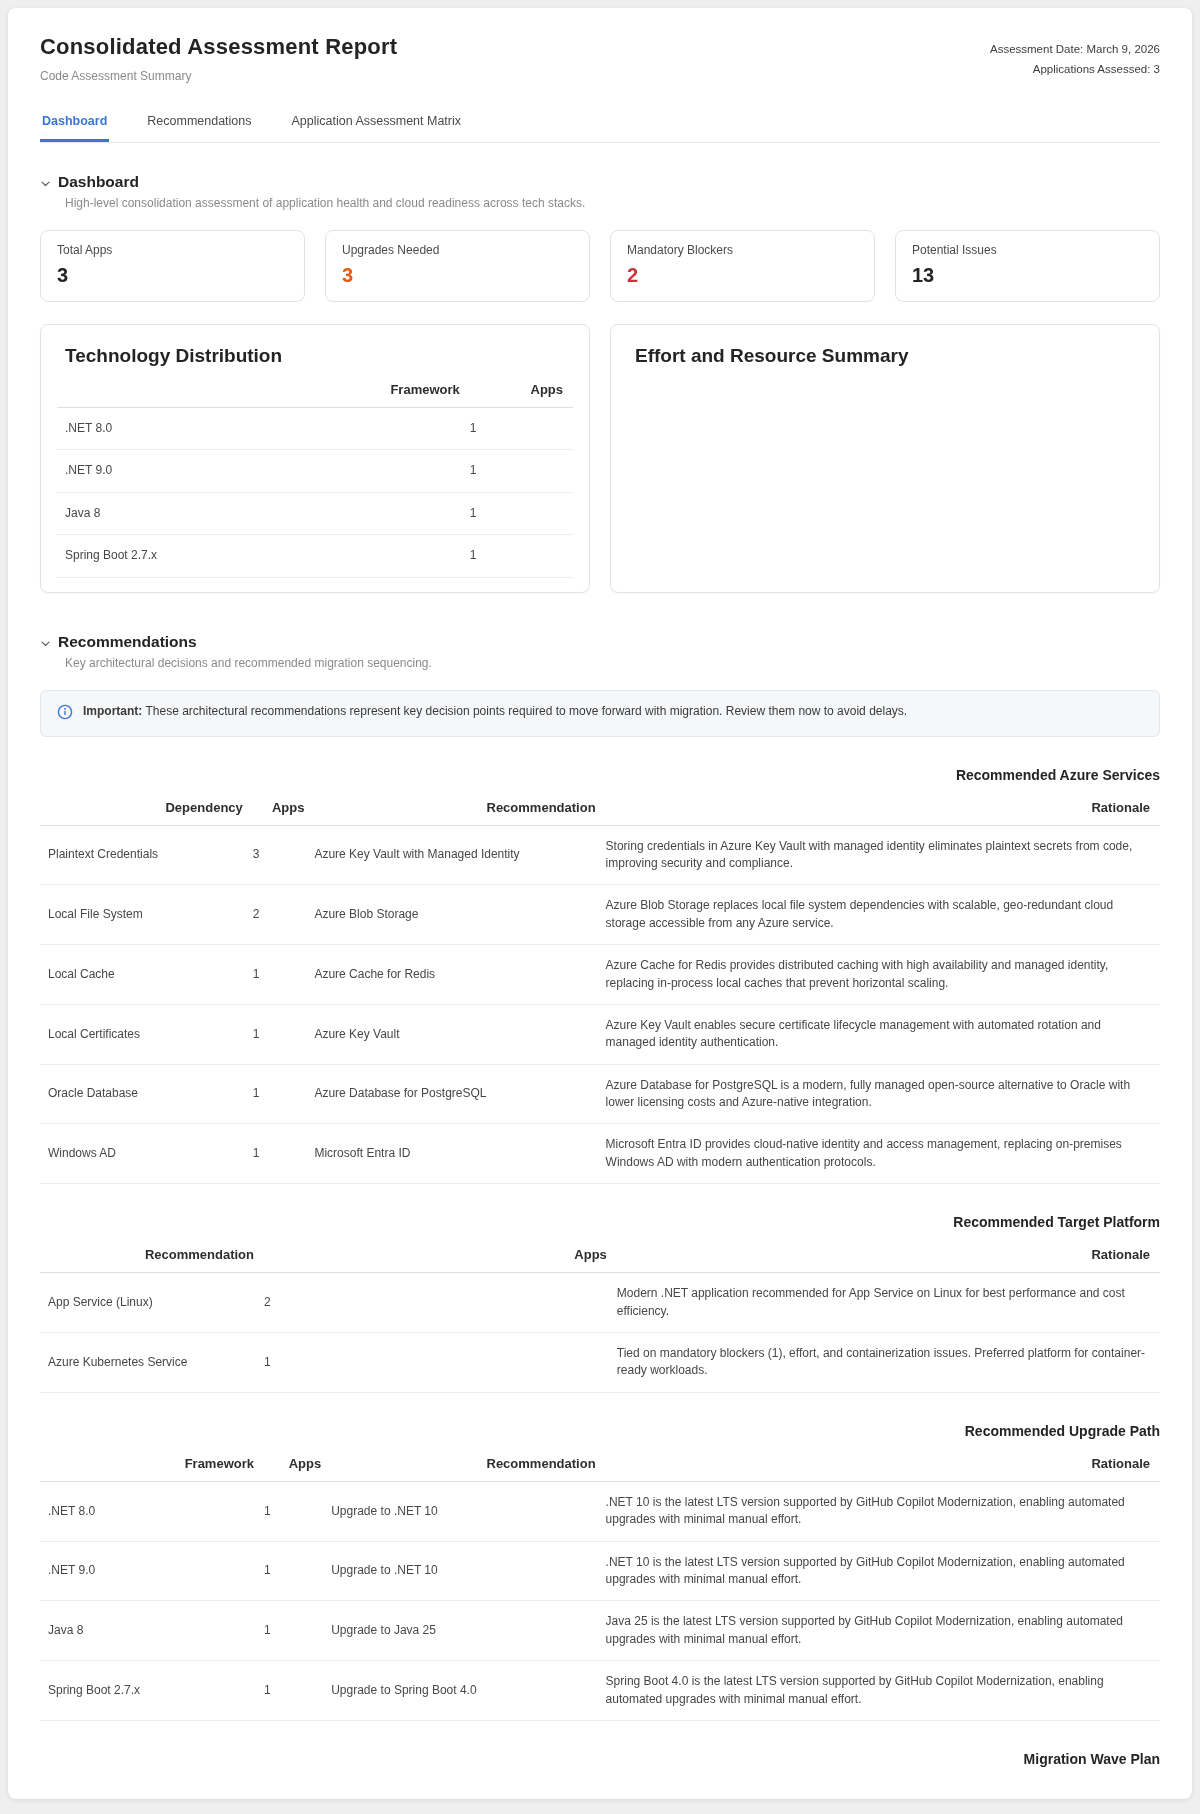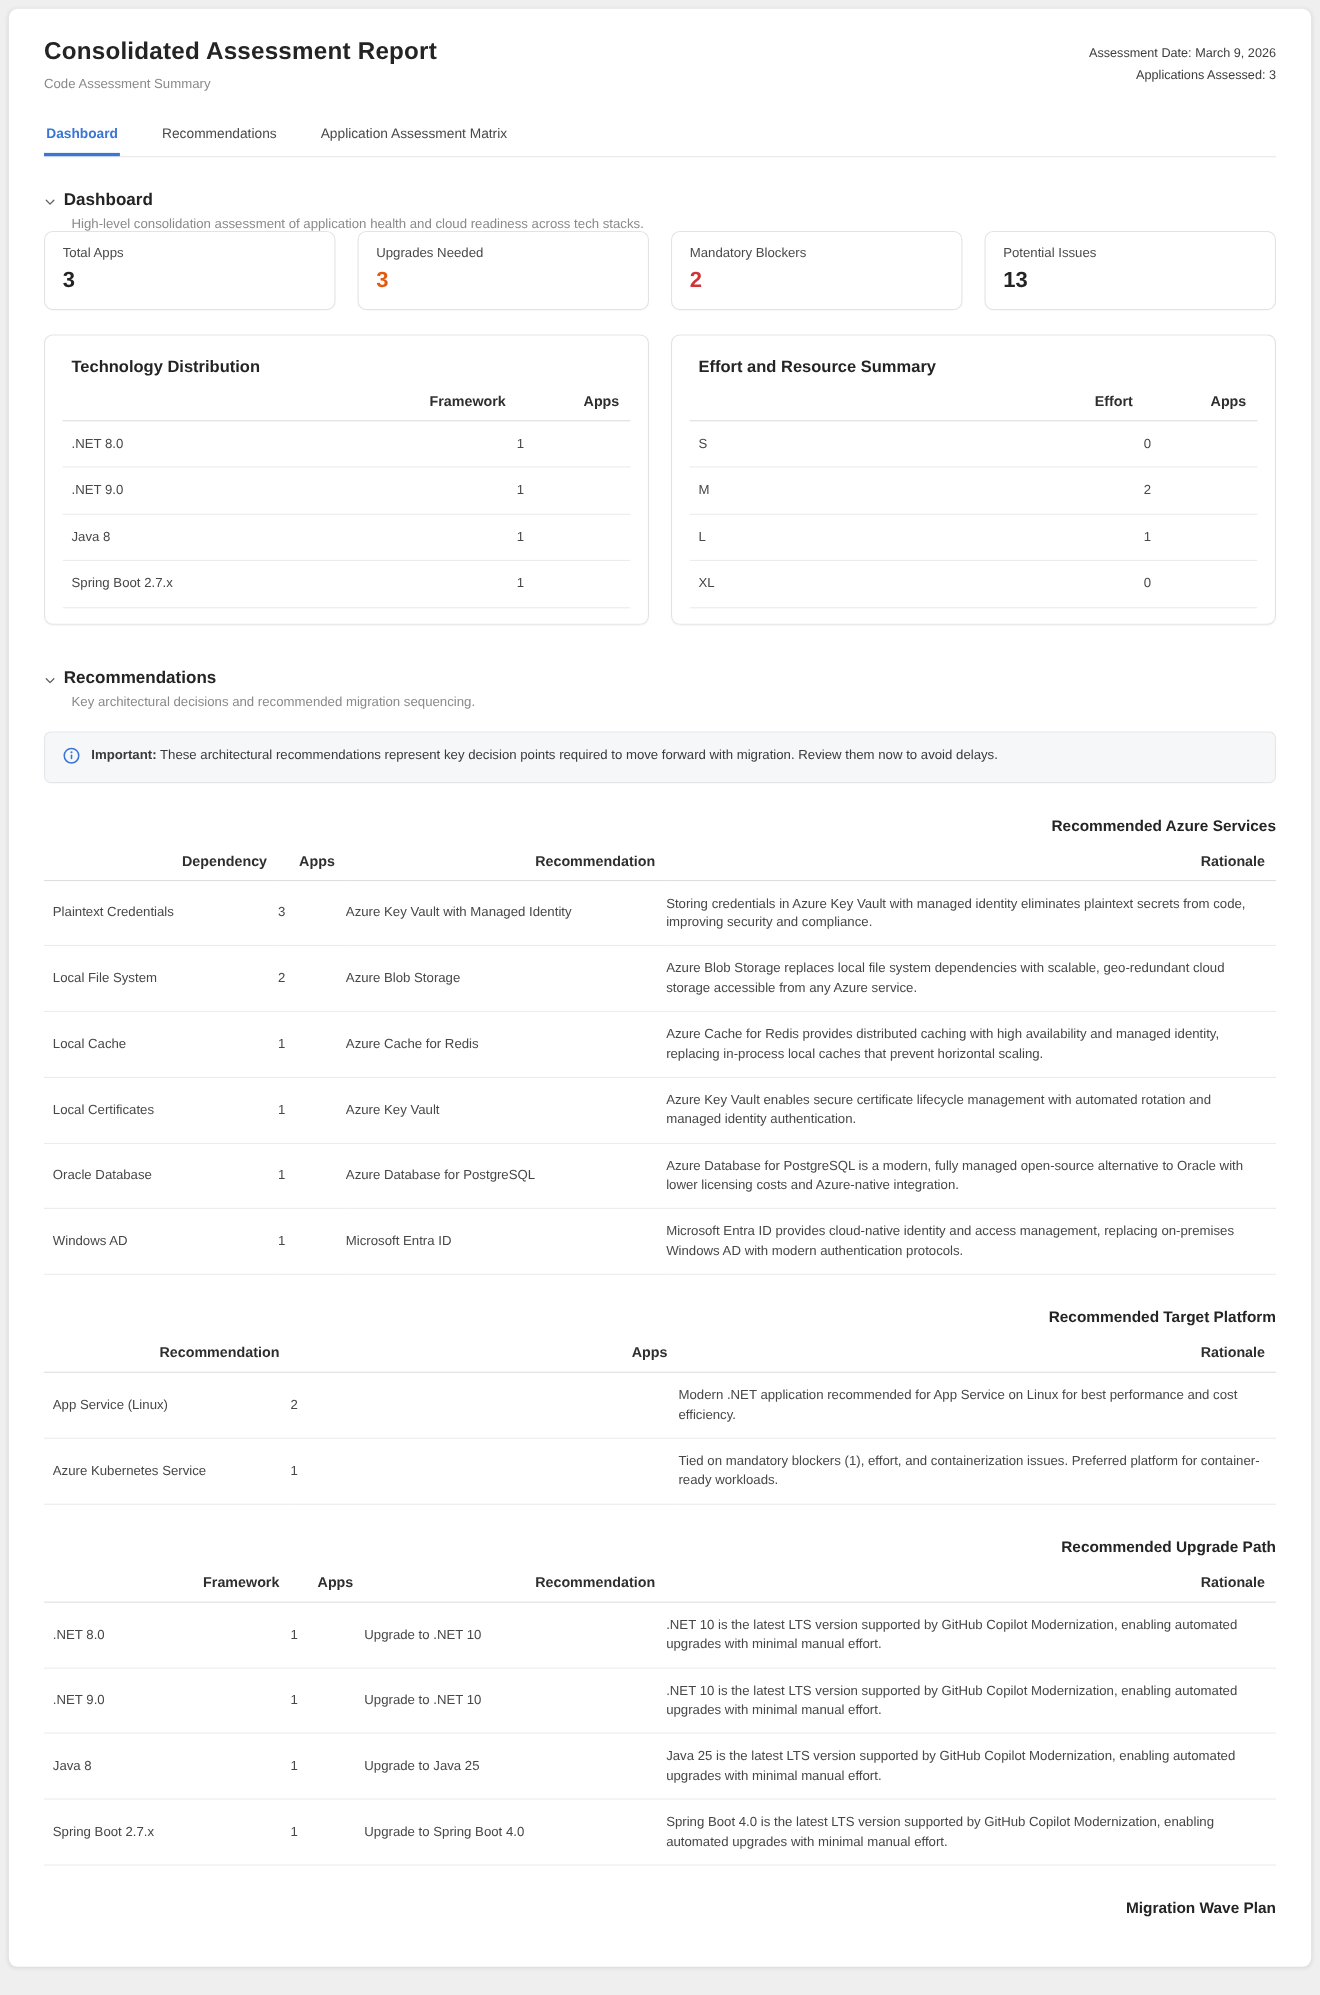--- a/index.html
+++ b/index.html
@@ -21,30 +21,30 @@
   .tab.active { color: #3b76d6; font-weight: 700; border-bottom-color: #3b76d6; }
 
   
   .section { margin-top: 30px; }
   .section-head { display: flex; align-items: center; gap: 7px; }
   .chev { display: inline-flex; margin-top: 3px; }
   .section-title { font-size: 15.5px; font-weight: 700; }
   .section-desc { font-size: 12px; color: #8a8a8a; margin: 5px 0 0 25px; }
 
   
-  .stats { display: grid; grid-template-columns: repeat(4, 1fr); gap: 20px; }
+  .stats { display: grid; grid-template-columns: repeat(4, 1fr); gap: 20px; margin-top: 20px; }
   .stat-card { border: 1px solid #e3e3e3; border-radius: 8px; padding: 12px 16px 14px; background: #fff; }
   .stat-label { font-size: 12px; color: #4a4a4a; }
   .stat-value { font-size: 20px; font-weight: 700; margin-top: 7px; }
   .c-dark { color: #242424; } .c-orange { color: #e2590f; } .c-red { color: #d13438; }
 
   
   .panels { display: grid; grid-template-columns: 1fr 1fr; gap: 20px; margin-top: 22px; }
   .panel { border: 1px solid #e3e3e3; border-radius: 8px; padding: 20px 16px 14px; box-shadow: 0 1px 2px rgba(0,0,0,.04); }
-  .panel-title { font-size: 15px; font-weight: 700; margin: 0 0 4px 8px; }
+  .panel-title { font-size: 19px; font-weight: 700; margin: 0 0 4px 8px; }
 
   
   table.tbl { width: 100%; border-collapse: collapse; }
   .tbl th { text-align: right; font-size: 13px; font-weight: 700; color: #2e2e2e; padding: 11px 10px 10px 0; border-bottom: 1px solid #dedede; }
   .tbl td { font-size: 12px; color: #474747; padding: 12px 10px 12px 0; border-bottom: 1px solid #ececec; line-height: 1.45; vertical-align: middle; }
   .tbl th:first-child, .tbl td:first-child { padding-left: 8px; }
   .tbl-title { font-size: 14px; font-weight: 700; margin: 30px 0 6px 0; text-align: right; }
 
   
   .banner { display: flex; align-items: flex-start; gap: 10px; background: #f6f7f9; border: 1px solid #e4e7ea;
@@ -132,50 +132,20 @@
               </tr>
             <tr>
                 <td>Spring Boot 2.7.x</td>
                 <td>1</td>
               </tr>
           </tbody>
         </table>
       </div>
       <div class="panel">
         <div class="panel-title">Effort and Resource Summary</div>
-        <table class="tbl">
-          <colgroup>
-              <col style="width:80%">
-              <col style="width:20%">
-            </colgroup>
-          <thead>
-              <tr>
-            <th>Effort</th>
-            <th>Apps</th>
-          </tr>
-            </thead>
-          <tbody>
-            <tr>
-                <td>S</td>
-                <td>0</td>
-              </tr>
-            <tr>
-                <td>M</td>
-                <td>2</td>
-              </tr>
-            <tr>
-                <td>L</td>
-                <td>1</td>
-              </tr>
-            <tr>
-                <td>XL</td>
-                <td>0</td>
-              </tr>
-          </tbody>
-        </table>
       </div>
     </div>
   </div>
 
   <div class="section" style="margin-top:40px">
     <div class="section-head">
       <span class="chev">
         <svg width="11" height="11" viewBox="0 0 16 16">
             <path d="M3 6l5 5 5-5" stroke="#5f6368" stroke-width="1.8" fill="none" stroke-linecap="round" stroke-linejoin="round"></path>
           </svg>

